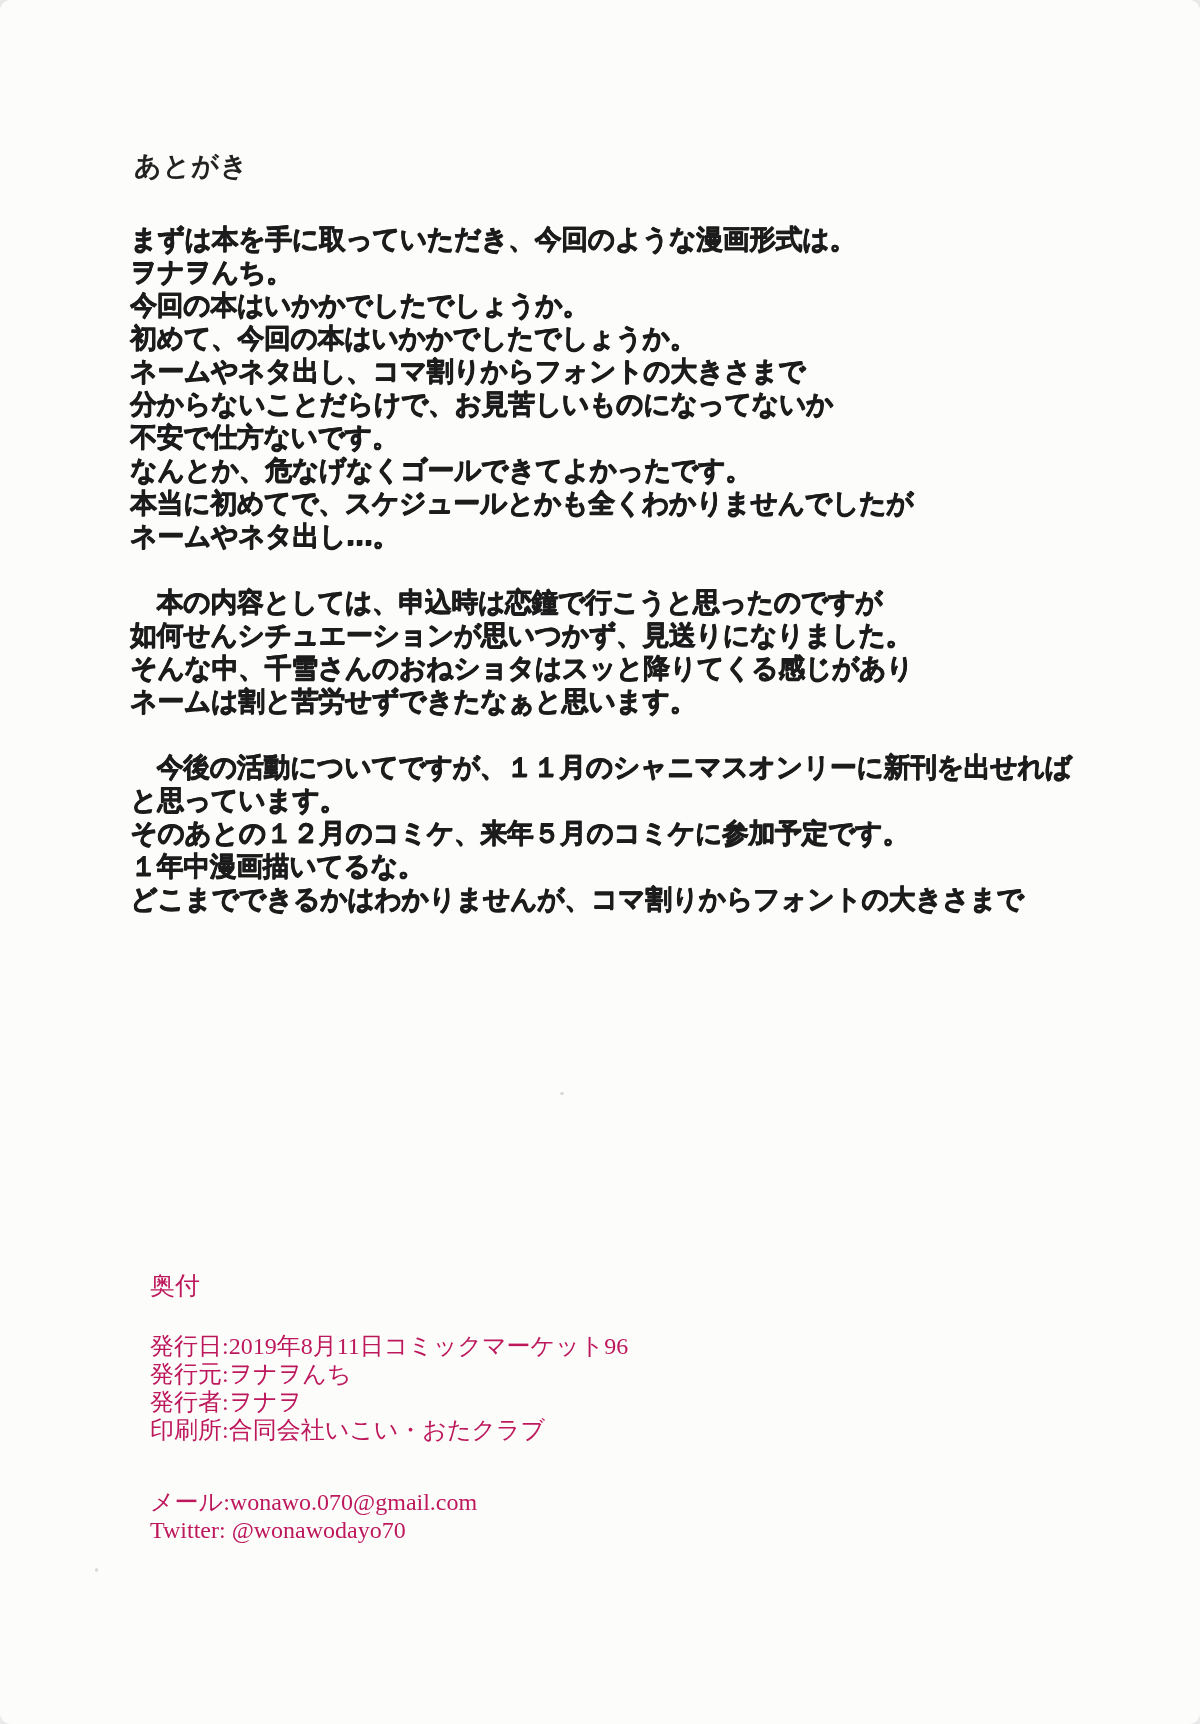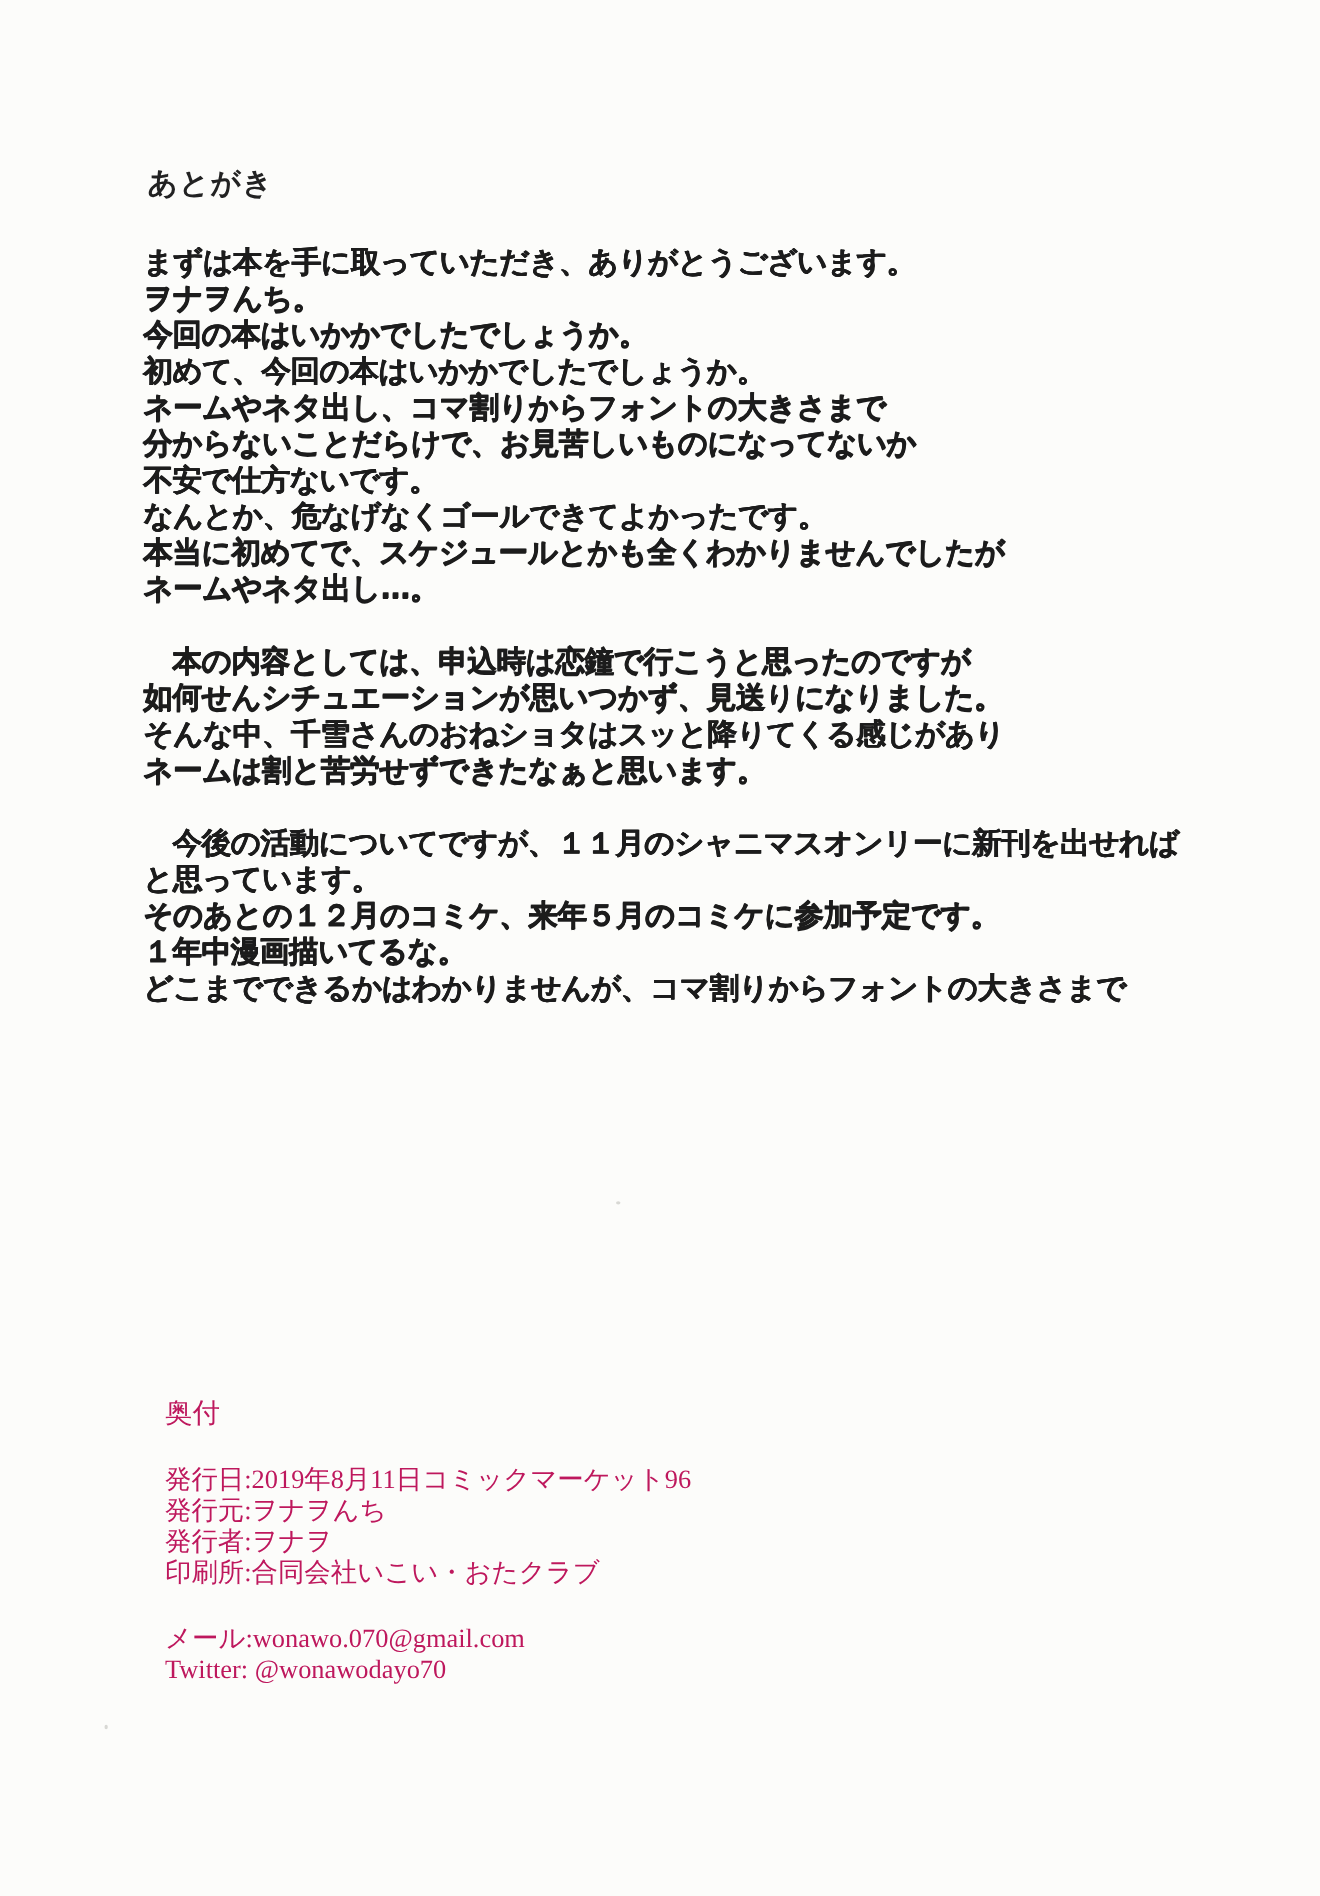--- a/index.html
+++ b/index.html
@@ -9,20 +9,21 @@
     font-family: "DejaVu Sans", sans-serif;
   }
   .page {
     position: relative;
     width: 1200px;
     height: 1724px;
     margin: 0 auto;
     background: #fcfcfa;
     overflow: hidden;
     color: #1e1e1e;
+    border-radius: 11px;
   }
   
   .afterword-title {
     position: absolute;
     left: 134px;
     top: 148px;
     font-size: 27px;
     font-weight: 800;
     letter-spacing: 1px;
     color: #222;
@@ -59,40 +60,40 @@
     line-height: 28px;
     margin-bottom: 32px;
   }
   .colophon .c-line {
     min-height: 28px;
     line-height: 28px;
     font-size: 24px;
     white-space: pre;
   }
   .colophon .contact-block {
-    margin-top: 32px;
+    margin-top: 44px;
   }
   
   .speck {
     position: absolute;
     background: #d8d8d4;
     border-radius: 50%;
   }
   .speck-1 { left: 560px; top: 1092px; width: 4px; height: 3px; }
   .speck-2 { left: 95px;  top: 1568px; width: 3px; height: 4px; }
 </style>
 </head>
 <body>
 
 <div class="page">
 
   <div class="afterword-title">あとがき</div>
 
   <div class="afterword-body">
-    <div class="line">まずは本を手に取っていただき、ありがとうございます。</div>
+    <div class="line">まずは本を手に取っていただき、今回のような漫画形式は。</div>
     <div class="line">ヲナヲんち。</div>
     <div class="line">今回の本はいかかでしたでしょうか。</div>
     <div class="line">初めて、今回の本はいかかでしたでしょうか。</div>
     <div class="line">ネームやネタ出し、コマ割りからフォントの大きさまで</div>
     <div class="line">分からないことだらけで、お見苦しいものになってないか</div>
     <div class="line">不安で仕方ないです。</div>
     <div class="line">なんとか、危なげなくゴールできてよかったです。</div>
     <div class="line">本当に初めてで、スケジュールとかも全くわかりませんでしたが</div>
     <div class="line">ネームやネタ出し…。</div>
     <div class="line"></div>

